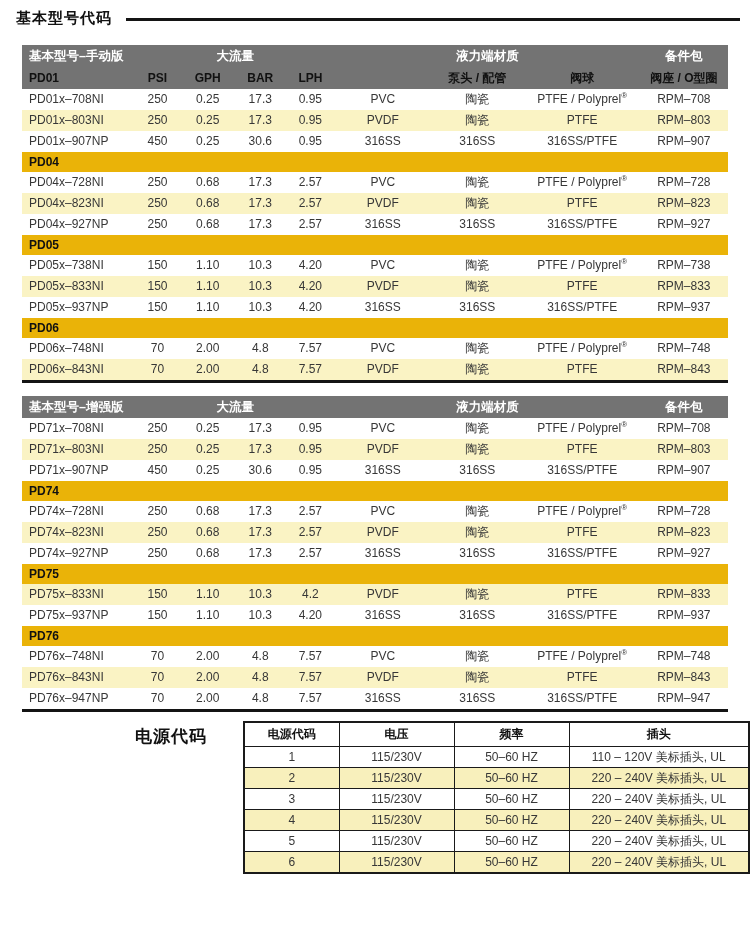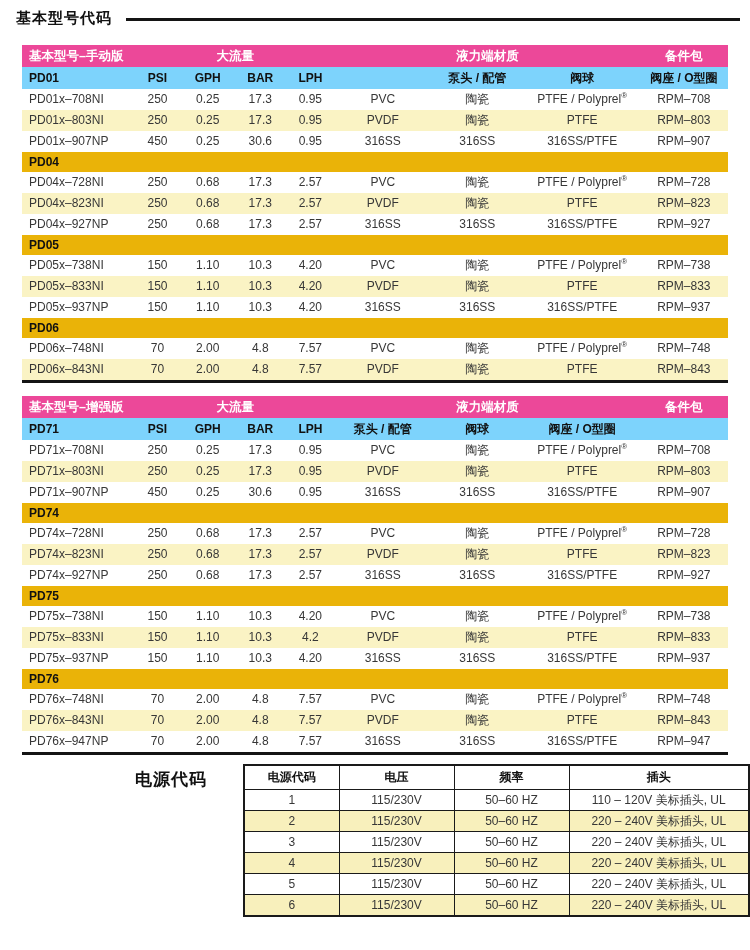--- a/index.html
+++ b/index.html
@@ -18,25 +18,25 @@
     width:706px;margin:16px 0 0 22px;
     border-collapse:collapse;table-layout:fixed;
     font-size:12px;border-bottom:3px solid #141414;
   }
   table.mtable.second{margin-top:13px;}
   .mtable td{
     text-align:center;padding:0;height:21px;line-height:21px;
     white-space:nowrap;overflow:hidden;
   }
   .mtable tr.ghead td{
-    background:#ec4899;color:#fff;font-weight:bold;font-size:12.5px;
+    background:#737373;color:#fff;font-weight:bold;font-size:12.5px;
     height:18px;line-height:22px;
   }
   .mtable tr.chead td{
-    background:#7dd3fc;color:#111;font-weight:bold;
+    background:#737373;color:#111;font-weight:bold;
     height:22px;line-height:22px;
   }
   .mtable td.c-left{text-align:left;padding-left:7px;}
   .mtable tbody tr.hl td{background:#faf3c4;}
   .mtable tbody td.section{
     background:#eab308;color:#111;font-weight:bold;
     text-align:left;padding-left:7px;height:20px;line-height:20px;
   }
   .mtable sup{font-size:8px;line-height:0;}
 
@@ -242,31 +242,20 @@
       <col style="width:16.3%">
       <col style="width:12.5%">
   </colgroup>
   <thead>
     <tr class="ghead">
       <td class="c-left">基本型号–增强版</td>
       <td colspan="4">大流量</td>
       <td colspan="3">液力端材质</td>
       <td>备件包</td>
     </tr>
-    <tr class="chead">
-      <td class="c-left">PD71</td>
-      <td>PSI</td>
-      <td>GPH</td>
-      <td>BAR</td>
-      <td>LPH</td>
-      <td>泵头 / 配管</td>
-      <td>阀球</td>
-      <td>阀座 / O型圈</td>
-      <td></td>
-    </tr>
   </thead>
   <tbody>
       <tr>
         <td class="c-left">PD71x–708NI</td>
         <td>250</td>
         <td>0.25</td>
         <td>17.3</td>
         <td>0.95</td>
         <td>PVC</td>
         <td>陶瓷</td>
@@ -326,31 +315,20 @@
         <td>0.68</td>
         <td>17.3</td>
         <td>2.57</td>
         <td>316SS</td>
         <td>316SS</td>
         <td>316SS/PTFE</td>
         <td>RPM–927</td>
       </tr>
       <tr>
         <td colspan="9" class="section">PD75</td>
-      </tr>
-      <tr>
-        <td class="c-left">PD75x–738NI</td>
-        <td>150</td>
-        <td>1.10</td>
-        <td>10.3</td>
-        <td>4.20</td>
-        <td>PVC</td>
-        <td>陶瓷</td>
-        <td>PTFE / Polyprel<sup>®</sup></td>
-        <td>RPM–738</td>
       </tr>
       <tr class="hl">
         <td class="c-left">PD75x–833NI</td>
         <td>150</td>
         <td>1.10</td>
         <td>10.3</td>
         <td>4.2</td>
         <td>PVDF</td>
         <td>陶瓷</td>
         <td>PTFE</td>

